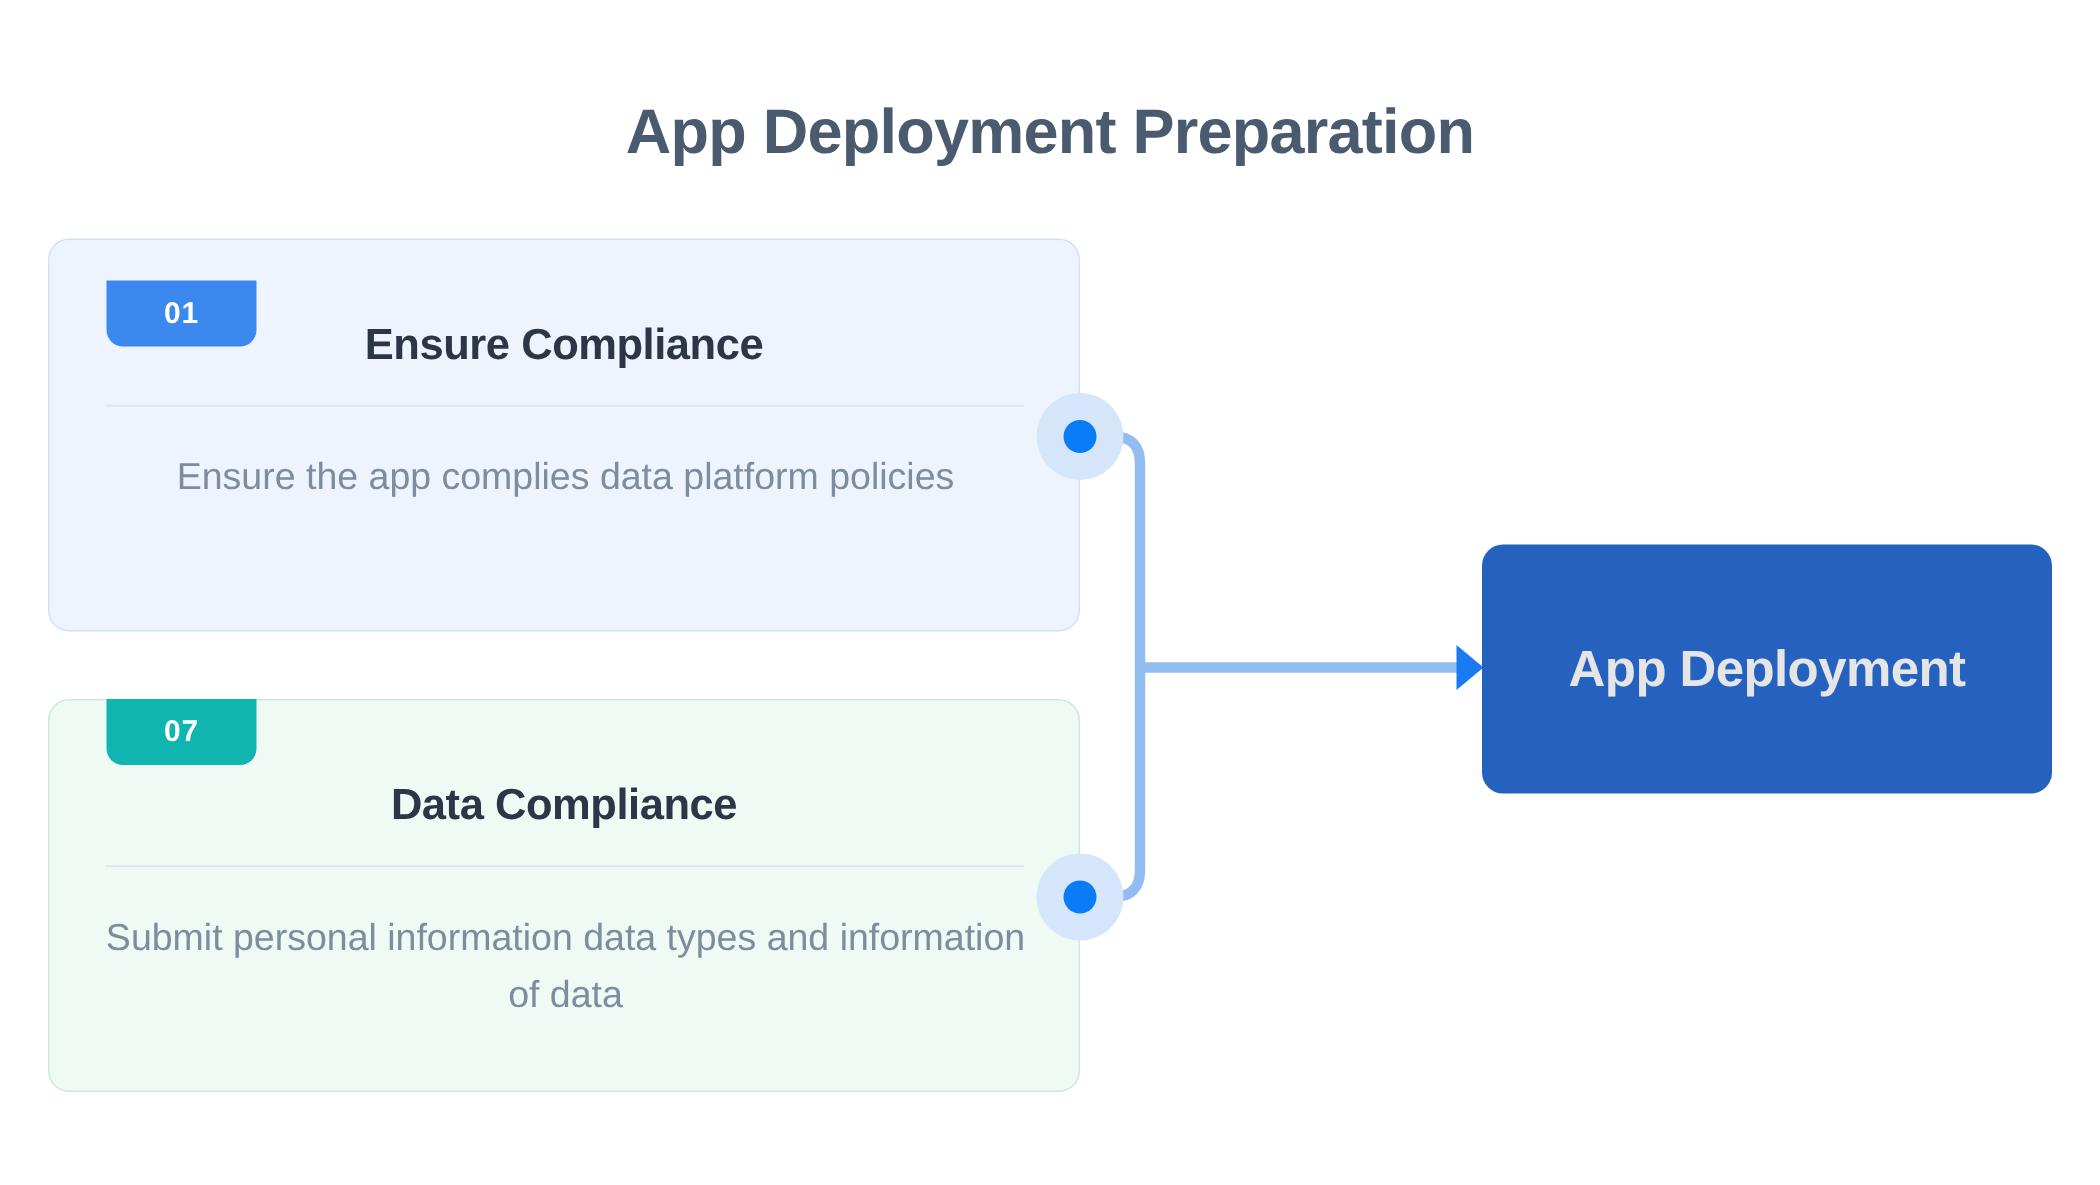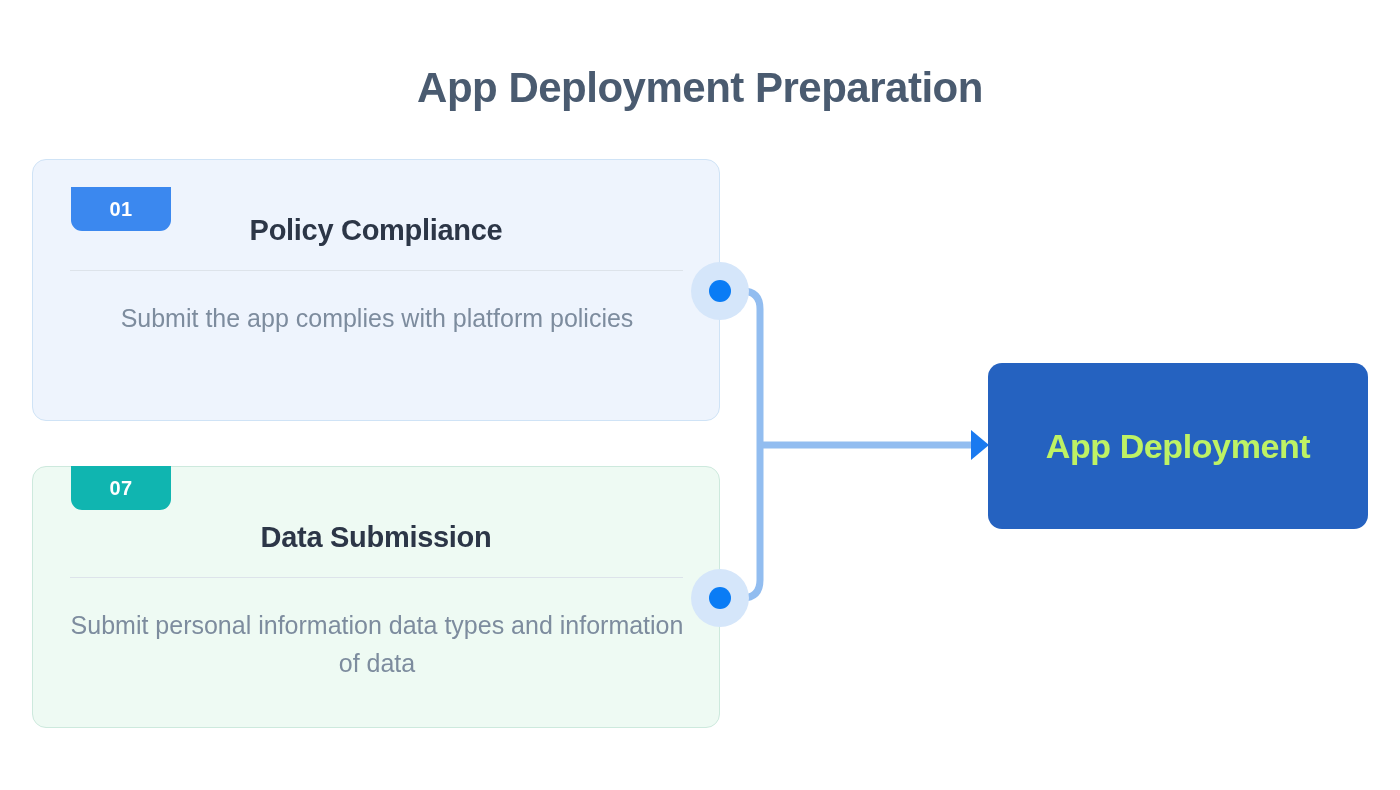--- a/index.html
+++ b/index.html
@@ -121,43 +121,43 @@
     width: 380px;
     height: 166px;
     box-sizing: border-box;
     background: #2562c0;
     border-radius: 14px;
     display: flex;
     align-items: center;
     justify-content: center;
   }
   #target-box-label {
-    color: #bef264;
+    color: #e5e5e5;
     font-size: 34px;
     font-weight: bold;
     letter-spacing: -0.4px;
   }
 </style>
 </head>
 <body>
 
 <div id="canvas">
 
   <div id="page-title">App Deployment Preparation</div>
 
   <div class="card" id="card-1">
     <div class="card-badge" id="badge-1">01</div>
-    <div class="card-title">Policy Compliance</div>
+    <div class="card-title">Ensure Compliance</div>
     <div class="card-divider"></div>
-    <div class="card-body">Submit the app complies with platform policies</div>
+    <div class="card-body">Ensure the app complies data platform policies</div>
   </div>
 
   <div class="card" id="card-2">
     <div class="card-badge" id="badge-2">07</div>
-    <div class="card-title">Data Submission</div>
+    <div class="card-title">Data Compliance</div>
     <div class="card-divider"></div>
     <div class="card-body">Submit personal information data types and information of data</div>
   </div>
 
   <svg id="connector-svg" viewBox="0 0 1400 790" xmlns="http://www.w3.org/2000/svg">
 
     <path d="M 720 291 L 742 291 Q 760 291 760 309 L 760 580 Q 760 598 742 598 L 720 598" fill="none" stroke="#92bdf0" stroke-width="7" stroke-linecap="round"></path>
 
     <path d="M 760 445 L 972 445" fill="none" stroke="#92bdf0" stroke-width="7" stroke-linecap="butt"></path>
 

